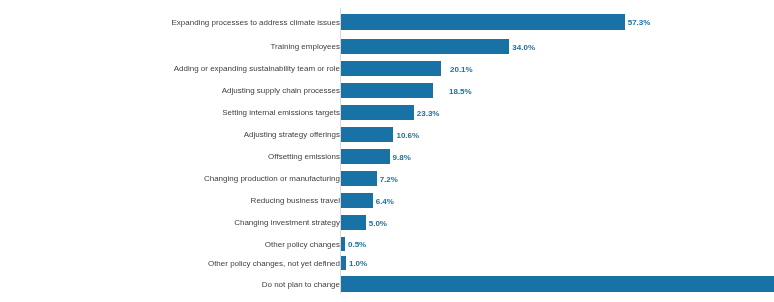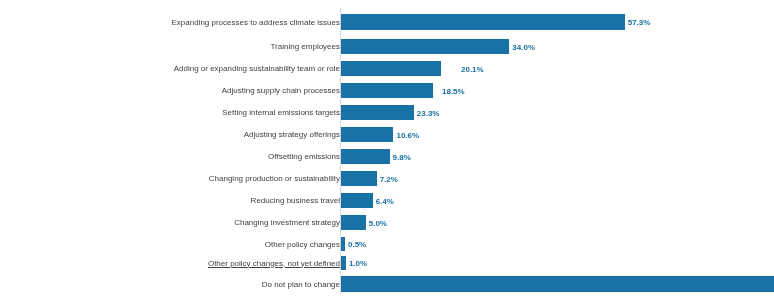--- a/index.html
+++ b/index.html
@@ -104,28 +104,28 @@
           <div class="cat-label" style="color: rgb(64, 64, 64);">Training employees</div>
           <div class="bar-track" style="width: 457px;">
             <div class="bar" style="width: 168.342px; background: rgb(24, 114, 165);"></div>
             <div class="bar-value" style="left: 168.342px; color: rgb(24, 114, 165);">34.0%</div>
           </div>
         </div>
         <div class="row" style="top: 61px; height: 15px; padding-left: 40px;">
           <div class="cat-label" style="color: rgb(64, 64, 64);">Adding or expanding sustainability team or role</div>
           <div class="bar-track" style="width: 457px;">
             <div class="bar" style="width: 99.52px; background: rgb(24, 114, 165);"></div>
-            <div class="bar-value" style="left: 117px; color: rgb(24, 114, 165);">20.1%</div>
+            <div class="bar-value" style="left: 106px; color: rgb(24, 114, 165);">20.1%</div>
           </div>
         </div>
         <div class="row" style="top: 83px; height: 15px;">
           <div class="cat-label" style="color: rgb(64, 64, 64);">Adjusting supply chain processes</div>
           <div class="bar-track" style="width: 457px;">
             <div class="bar" style="width: 91.598px; background: rgb(24, 114, 165);"></div>
-            <div class="bar-value" style="left: 98px; color: rgb(24, 114, 165);">18.5%</div>
+            <div class="bar-value" style="left: 105px; color: rgb(24, 114, 165);">18.5%</div>
           </div>
         </div>
         <div class="row" style="top: 105px; height: 15px; padding-left: 30px;">
           <div class="cat-label" style="color: rgb(64, 64, 64);">Setting internal emissions targets</div>
           <div class="bar-track" style="width: 457px;">
             <div class="bar" style="width: 72.7833px; background: rgb(24, 114, 165);"></div>
             <div class="bar-value" style="left: 72.7833px; color: rgb(24, 114, 165);">23.3%</div>
           </div>
         </div>
         <div class="row" style="top: 127px; height: 15px;">
@@ -136,21 +136,21 @@
           </div>
         </div>
         <div class="row" style="top: 149px; height: 15px;">
           <div class="cat-label" style="color: rgb(64, 64, 64);">Offsetting emissions</div>
           <div class="bar-track" style="width: 457px;">
             <div class="bar" style="width: 48.5222px; background: rgb(24, 114, 165);"></div>
             <div class="bar-value" style="left: 48.5222px; color: rgb(24, 114, 165);">9.8%</div>
           </div>
         </div>
         <div class="row" style="top: 171px; height: 15px;">
-          <div class="cat-label" style="color: rgb(64, 64, 64);">Changing production or sustainability</div>
+          <div class="cat-label" style="color: rgb(64, 64, 64);">Changing production or manufacturing</div>
           <div class="bar-track" style="width: 457px;">
             <div class="bar" style="width: 35.649px; background: rgb(24, 114, 165);"></div>
             <div class="bar-value" style="left: 35.649px; color: rgb(24, 114, 165);">7.2%</div>
           </div>
         </div>
         <div class="row" style="top: 193px; height: 15px;">
           <div class="cat-label" style="color: rgb(64, 64, 64);">Reducing business travel</div>
           <div class="bar-track" style="width: 457px;">
             <div class="bar" style="width: 31.688px; background: rgb(24, 114, 165);"></div>
             <div class="bar-value" style="left: 31.688px; color: rgb(24, 114, 165);">6.4%</div>
@@ -164,21 +164,21 @@
           </div>
         </div>
         <div class="row" style="top: 237px; height: 14px;">
           <div class="cat-label" style="color: rgb(64, 64, 64);">Other policy changes</div>
           <div class="bar-track" style="width: 457px;">
             <div class="bar" style="width: 4px; background: rgb(24, 114, 165);"></div>
             <div class="bar-value" style="left: 4px; color: rgb(24, 114, 165);">0.5%</div>
           </div>
         </div>
         <div class="row" style="top: 256px; height: 14px;">
-          <div class="cat-label" style="color: rgb(64, 64, 64); text-decoration: underline;">Other policy changes, not yet defined</div>
+          <div class="cat-label" style="color: rgb(64, 64, 64);">Other policy changes, not yet defined</div>
           <div class="bar-track" style="width: 457px;">
             <div class="bar" style="width: 4.95125px; background: rgb(24, 114, 165);"></div>
             <div class="bar-value" style="left: 4.95125px; color: rgb(24, 114, 165);">1.0%</div>
           </div>
         </div>
         <div class="row" style="top: 276px; height: 16px;">
           <div class="cat-label" style="color: rgb(64, 64, 64);">Do not plan to change</div>
           <div class="bar-track" style="width: 457px;">
             <div class="bar" style="width: 457px; background: rgb(24, 114, 165);"></div>
             <div class="bar-value" style="left: 457px; color: rgb(24, 114, 165);">92.3%</div>

